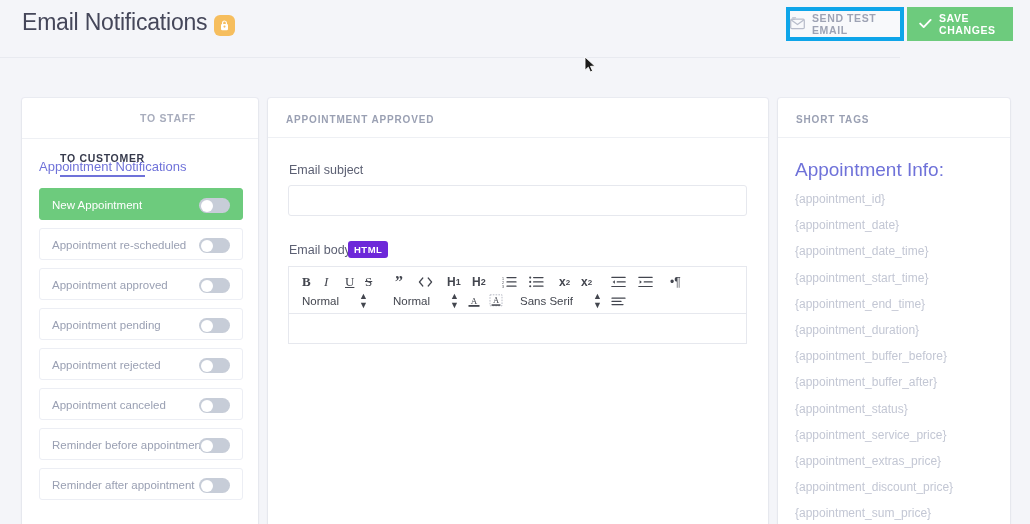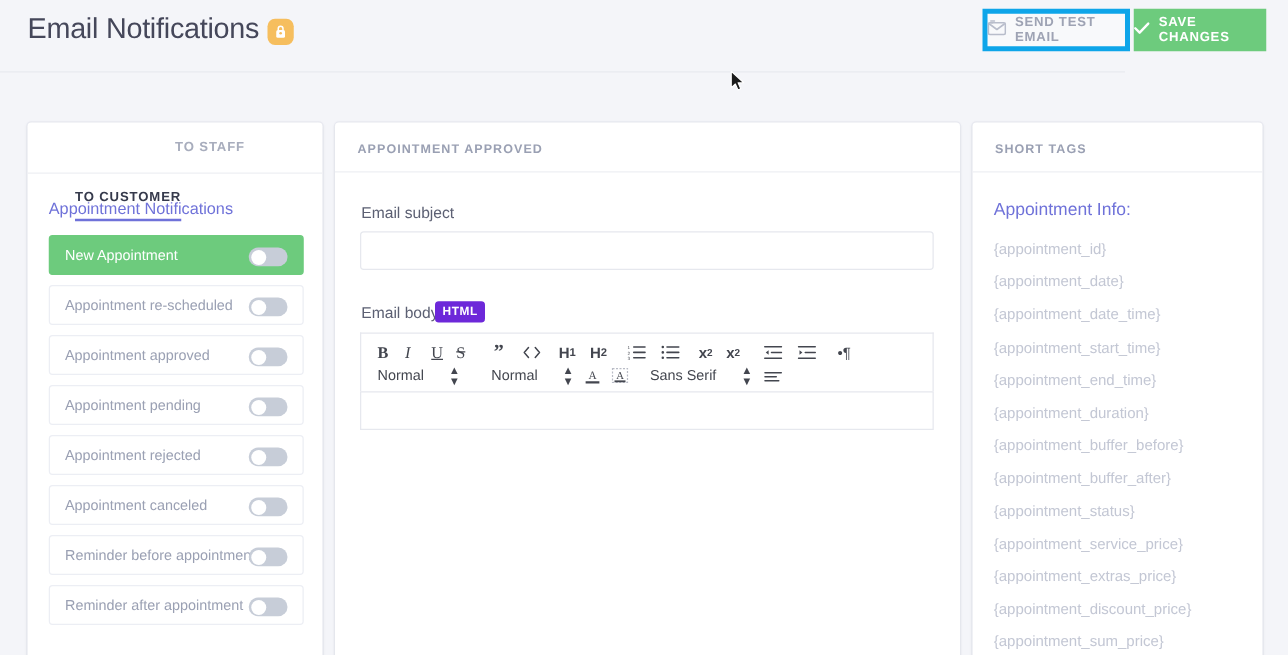--- a/index.html
+++ b/index.html
@@ -37,20 +37,21 @@
   }
   #btn-send {
     left:786px; width:118px;
     background:#f8f9fb; border:4px solid #0ea5e9;
     color:#9ea3b4; justify-content:center; padding-right:4px;
   }
   #btn-save {
     left:907px; width:106px;
     background:#6dcb7d; color:#ffffff;
     justify-content:center;
+    padding-left:12px;
   }
   .topbtn svg { flex:none; }
 
   
   .card {
     position:absolute; background:#ffffff;
     border-radius:3px;
     box-shadow:0 1px 3px rgba(43,48,74,0.07), 0 0 0 1px rgba(228,230,238,0.55);
   }
   #card-left   { left:22px;  top:98px; width:236px; height:436px; }
@@ -155,21 +156,21 @@
   .tb-sel {
     position:absolute; top:26px; height:15px;
     display:flex; align-items:center; gap:20px;
     font-size:11.5px; color:#43464f; cursor:pointer;
   }
   .tb-caret { font-size:9px; line-height:1; letter-spacing:0; }
 
   
   #tags-heading {
     position:absolute; left:795px; top:159px;
-    font-size:14px; color:#6f72d9;
+    font-size:19px; color:#6f72d9;
   }
   #tags-list { position:absolute; left:795px; top:186px; width:215px; }
   .tag-item {
     font-size:12px; color:#c3c7d4; line-height:26.2px;
     white-space:nowrap; cursor:pointer;
   }
 
   
   #cursor { position:absolute; left:584px; top:56px; }
 </style>

